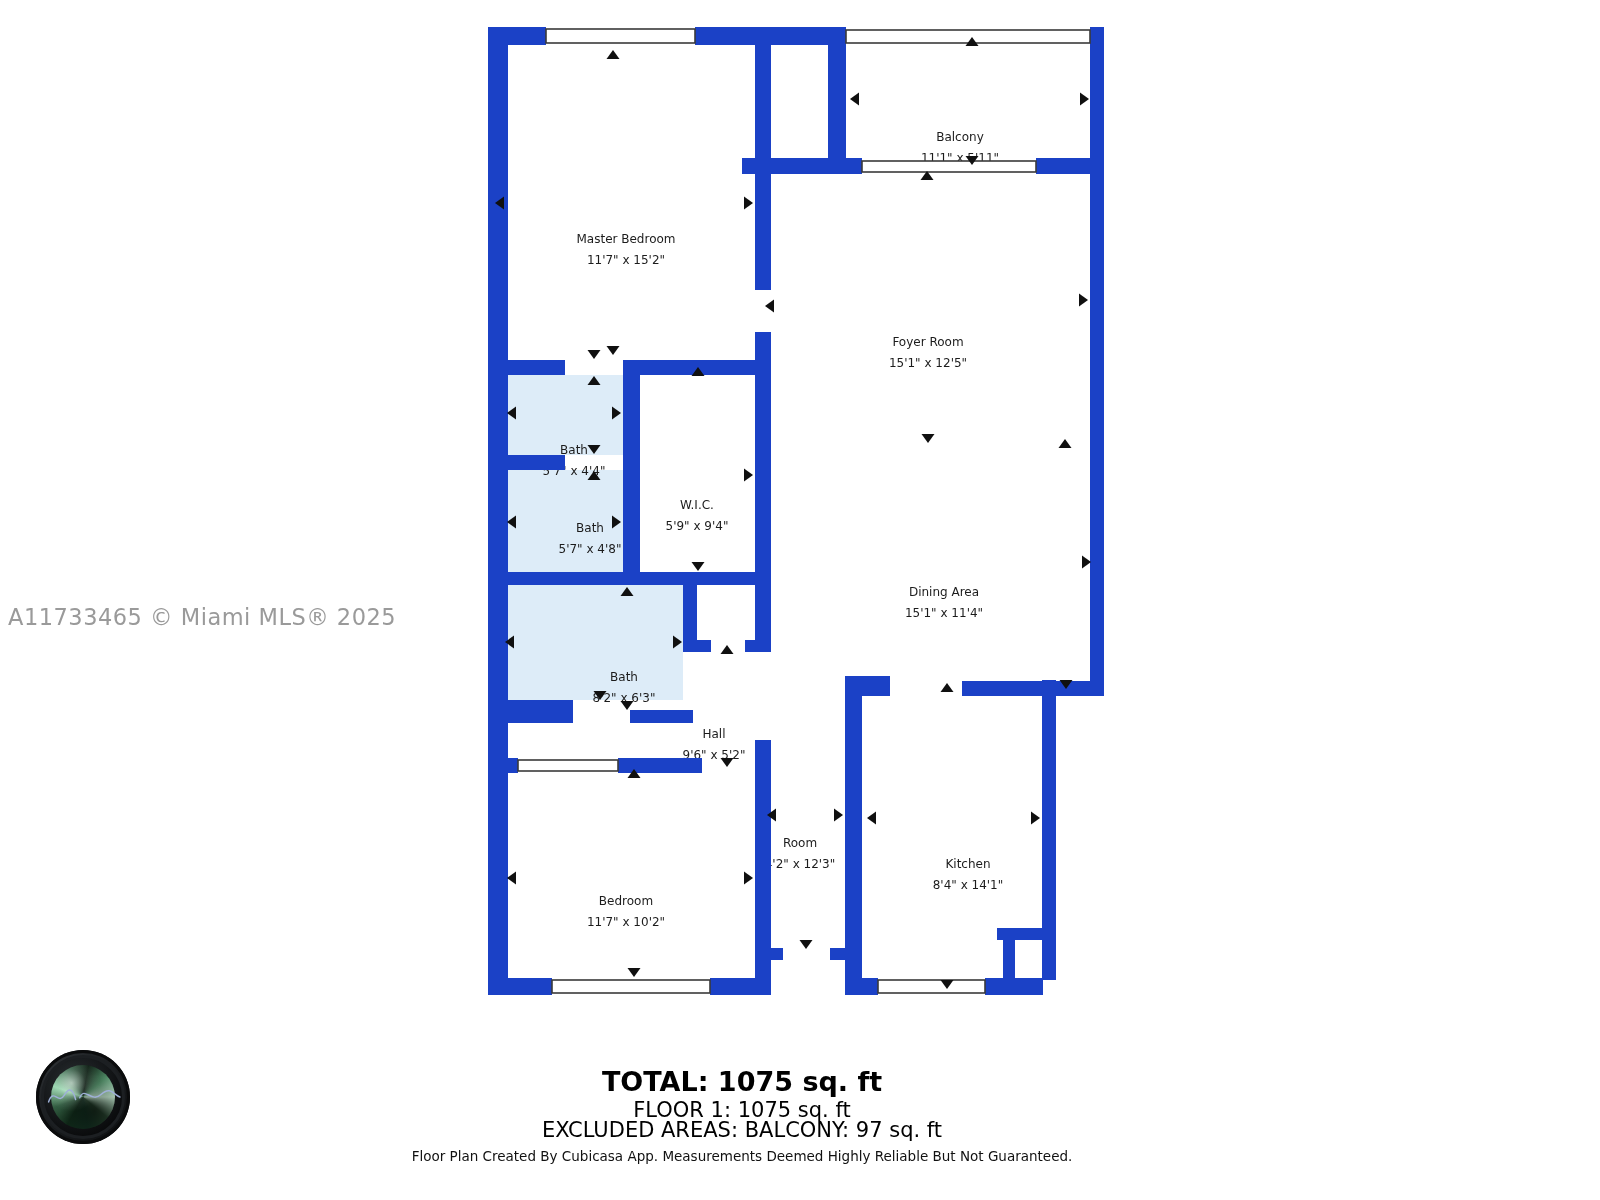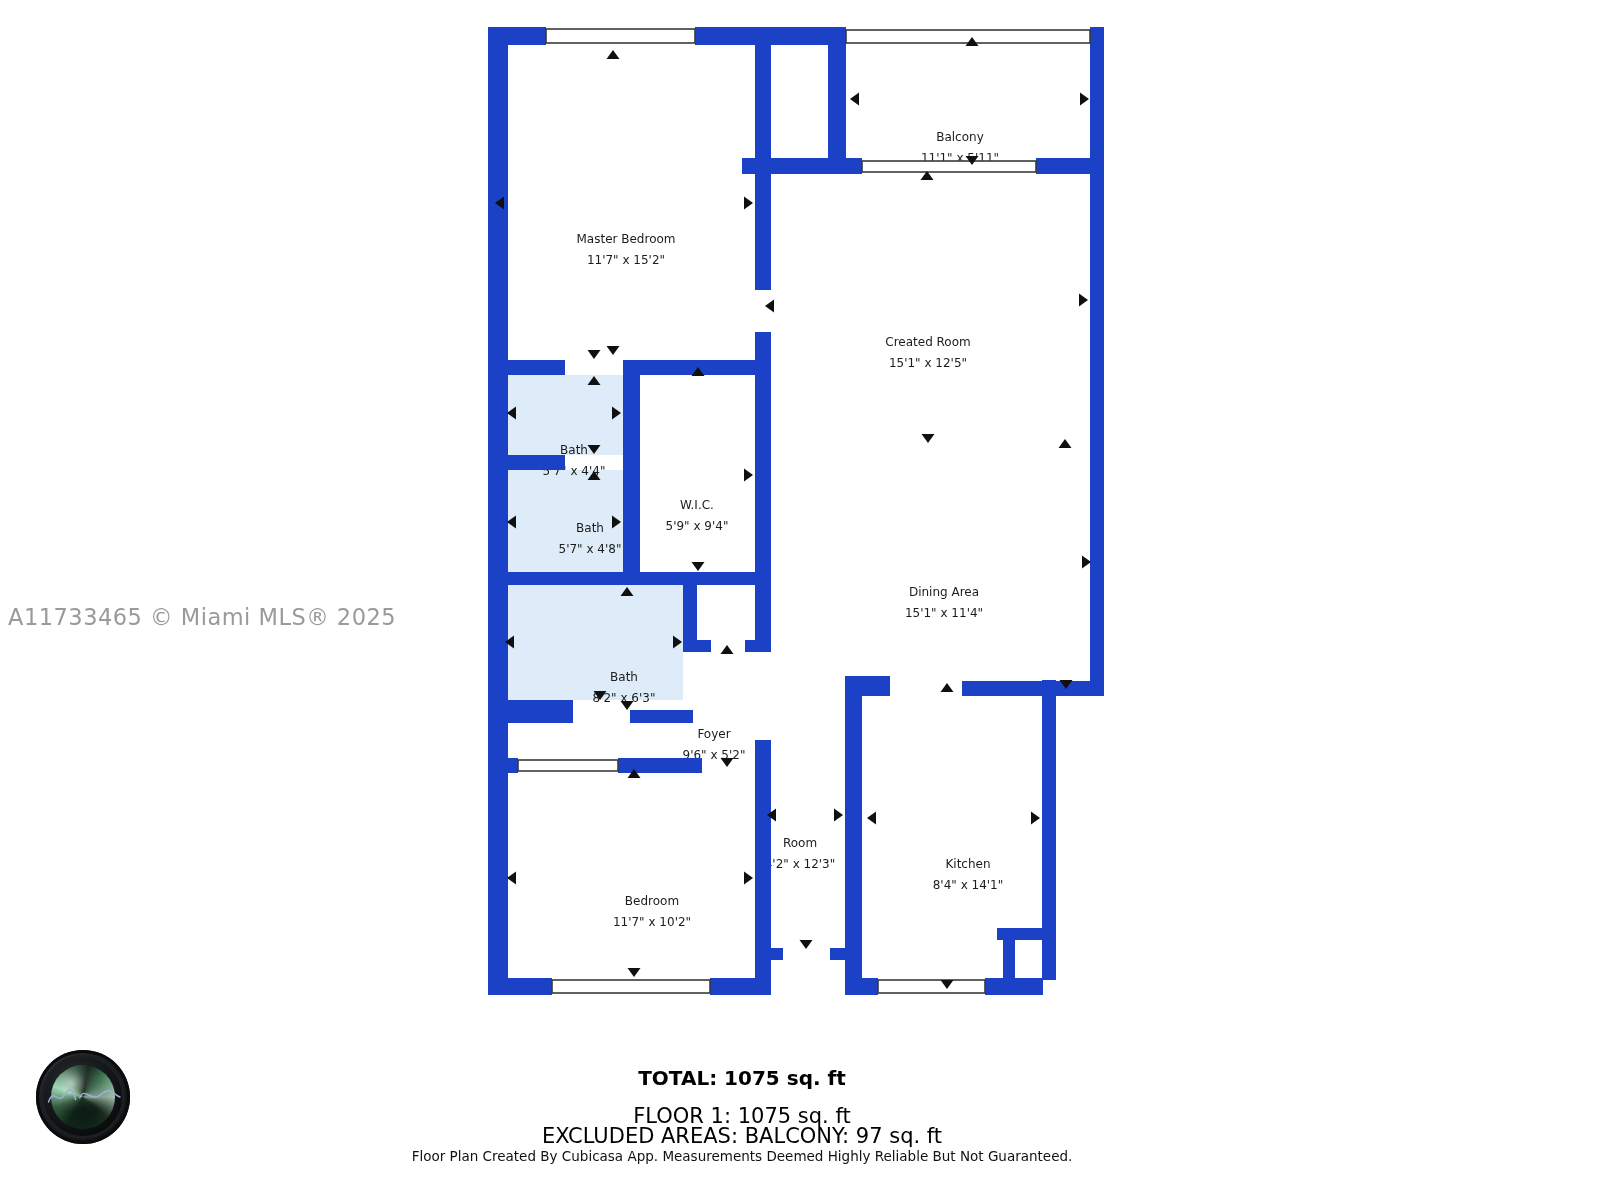--- a/index.html
+++ b/index.html
@@ -25,21 +25,21 @@
 
   .watermark {
     position:absolute; left:8px; top:576px; z-index:2;
     font-size:22.5px; letter-spacing:0.5px; color:var(--wm); white-space:nowrap;margin-top:28px;
   }
 
   .footer {
     position:absolute; left:742px; top:1066px; transform:translateX(-50%);
     text-align:center; color:#000; z-index:2; white-space:nowrap;
   }
-  .footer .total { font-size:20px; font-weight:bold; margin-bottom:16px; }
+  .footer .total { font-size:27px; font-weight:bold; margin-bottom:3px; }
   .footer .line  { font-size:21px; line-height:20px; }
   .disclaimer {
     position:absolute; left:742px; top:1136px; transform:translateX(-50%);
     font-size:13.5px; font-weight:normal; color:#111; z-index:2; white-space:nowrap;margin-top:12px;
   }
 
   
   .logo {
     position:absolute; left:36px; top:1050px; width:94px; height:94px; z-index:2;
     border-radius:50%;
@@ -79,21 +79,21 @@
   <div class="labels">
     <div class="room" style="left:626px; top:181px">
       <span>Master Bedroom</span>
       <span>11'7" x 15'2"</span>
     </div>
     <div class="room" style="left:960px; top:79px">
       <span>Balcony</span>
       <span>11'1" x 5'11"</span>
     </div>
     <div class="room" style="left:928px; top:284px">
-      <span>Created Room</span>
+      <span>Foyer Room</span>
       <span>15'1" x 12'5"</span>
     </div>
     <div class="room" style="left:574px; top:392px">
       <span>Bath</span>
       <span>5'7" x 4'4"</span>
     </div>
     <div class="room" style="left:697px; top:447px">
       <span>W.I.C.</span>
       <span>5'9" x 9'4"</span>
     </div>
@@ -103,32 +103,32 @@
     </div>
     <div class="room" style="left:944px; top:534px">
       <span>Dining Area</span>
       <span>15'1" x 11'4"</span>
     </div>
     <div class="room" style="left:624px; top:619px">
       <span>Bath</span>
       <span>8'2" x 6'3"</span>
     </div>
     <div class="room" style="left:714px; top:676px">
-      <span>Foyer</span>
+      <span>Hall</span>
       <span>9'6" x 5'2"</span>
     </div>
     <div class="room" style="left:800px; top:785px">
       <span>Room</span>
       <span>4'2" x 12'3"</span>
     </div>
     <div class="room" style="left:968px; top:806px">
       <span>Kitchen</span>
       <span>8'4" x 14'1"</span>
     </div>
-    <div class="room" style="left:652px; top:843px">
+    <div class="room" style="left:626px; top:843px">
       <span>Bedroom</span>
       <span>11'7" x 10'2"</span>
     </div>
   </div>
 
   <svg id="plan" class="layer" viewBox="0 0 1600 1200">
     <g class="walls">
 
       <rect class="w" x="488" y="27" width="58" height="18"></rect>
       <rect class="w" x="695" y="27" width="151" height="18"></rect>

